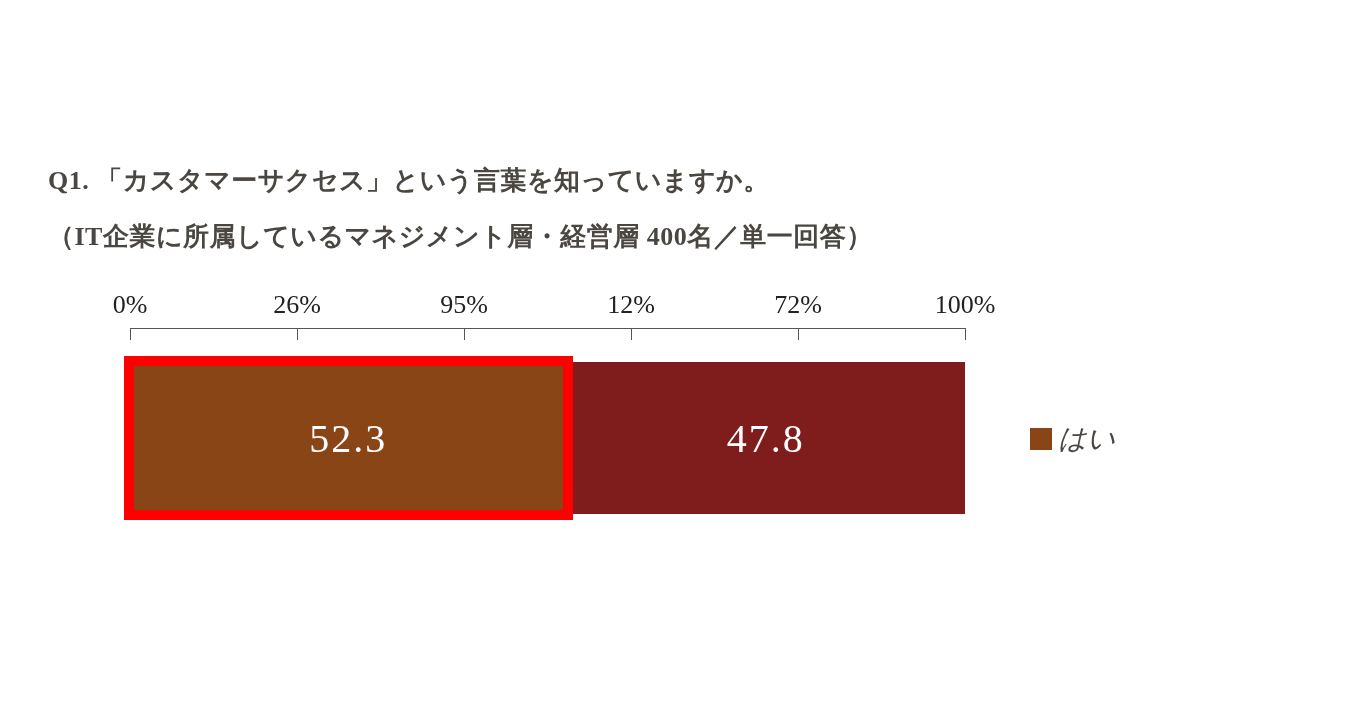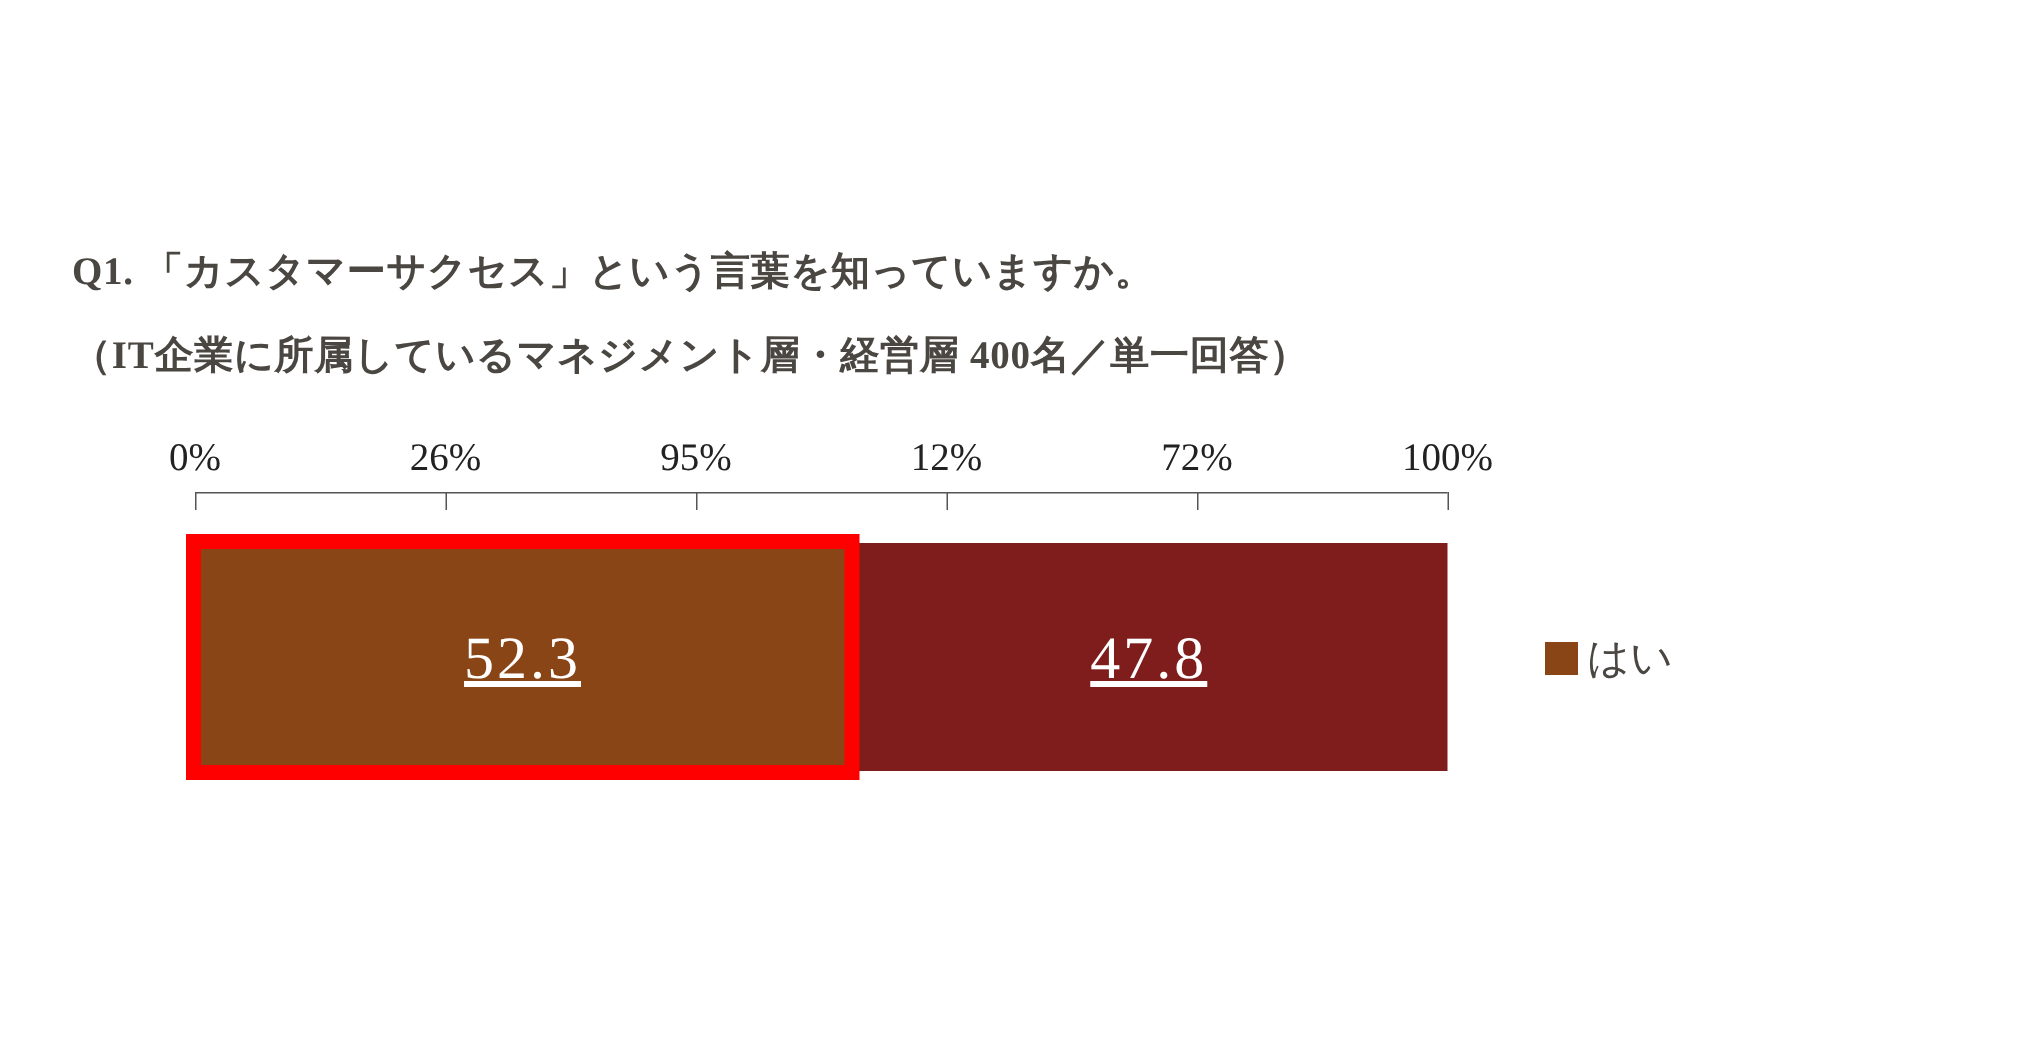--- a/index.html
+++ b/index.html
@@ -13,24 +13,24 @@
     .axis { position: relative; height: 50px; width: 835px; }
     .tick-label { position: absolute; top: 0; font-size: 26px; color: #222; transform: translateX(-50%); font-family: "Yu Mincho", "Hiragino Mincho ProN", "MS Mincho", serif; }
     .axis-line { position: absolute; top: 38px; left: 0; width: 835px; height: 1px; background: #555; }
     .tick { position: absolute; top: 38px; width: 1px; height: 12px; background: #555; }
 
     .bar-wrap { position: relative; width: 835px; height: 152px; margin-top: 22px; }
     .bar { position: absolute; top: 0; height: 152px; display: flex; align-items: center; justify-content: center; }
     .bar.yes { background: #8a4516; }
     .highlight-outline { position: absolute; border: 10px solid #ff0000; pointer-events: none; }
     .bar.no { background: #7f1d1d; }
-    .bar-label { font-size: 40px; color: #ffffff; font-family: "Yu Mincho", "Hiragino Mincho ProN", "MS Mincho", serif; letter-spacing: 2px; text-decoration: underline; }
+    .bar-label { font-size: 40px; color: #ffffff; font-family: "Yu Mincho", "Hiragino Mincho ProN", "MS Mincho", serif; letter-spacing: 2px; }
 
     .legend { position: absolute; left: 1030px; top: 420px; display: flex; align-items: center; gap: 56px; }
-    .legend-item { display: flex; align-items: center; gap: 6px; }
+    .legend-item { display: flex; align-items: center; gap: 6px; font-style: italic; }
     .swatch { width: 22px; height: 22px; display: inline-block; }
     .swatch.yes { background: #8a4516; }
     .swatch.no  { background: #e87b14; }
     .legend-text { font-size: 28px; color: #4a4641; font-family: "Yu Mincho", "Hiragino Mincho ProN", "MS Mincho", serif; }
   </style>
 </head>
 <body>
 
 <div class="page">
   <div class="title-block">

